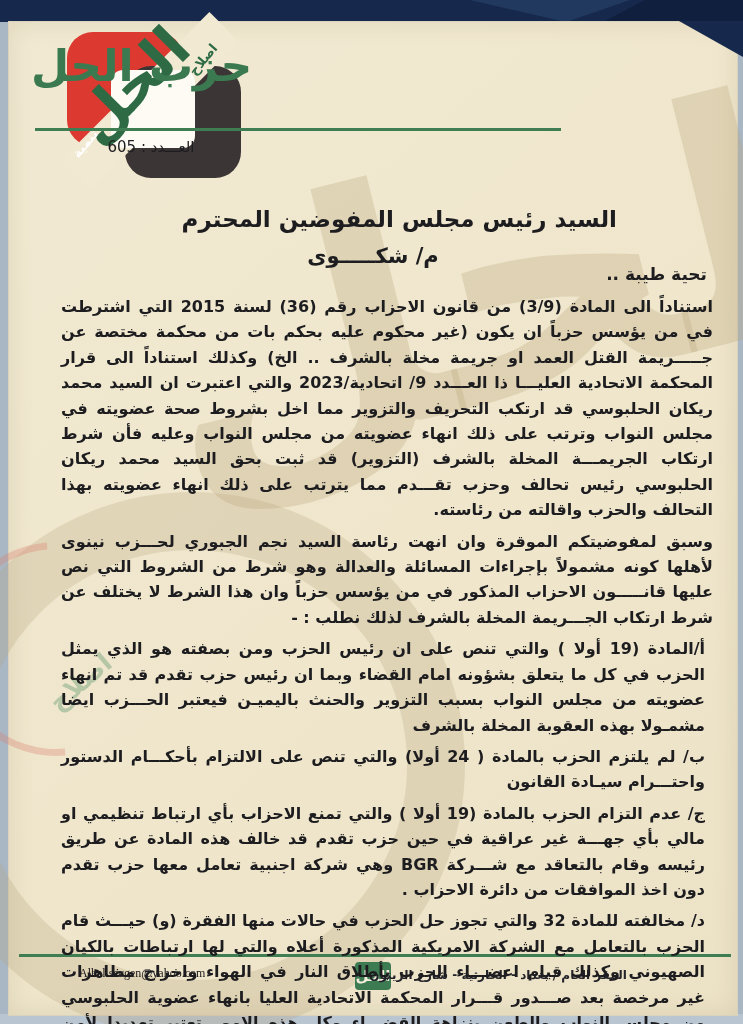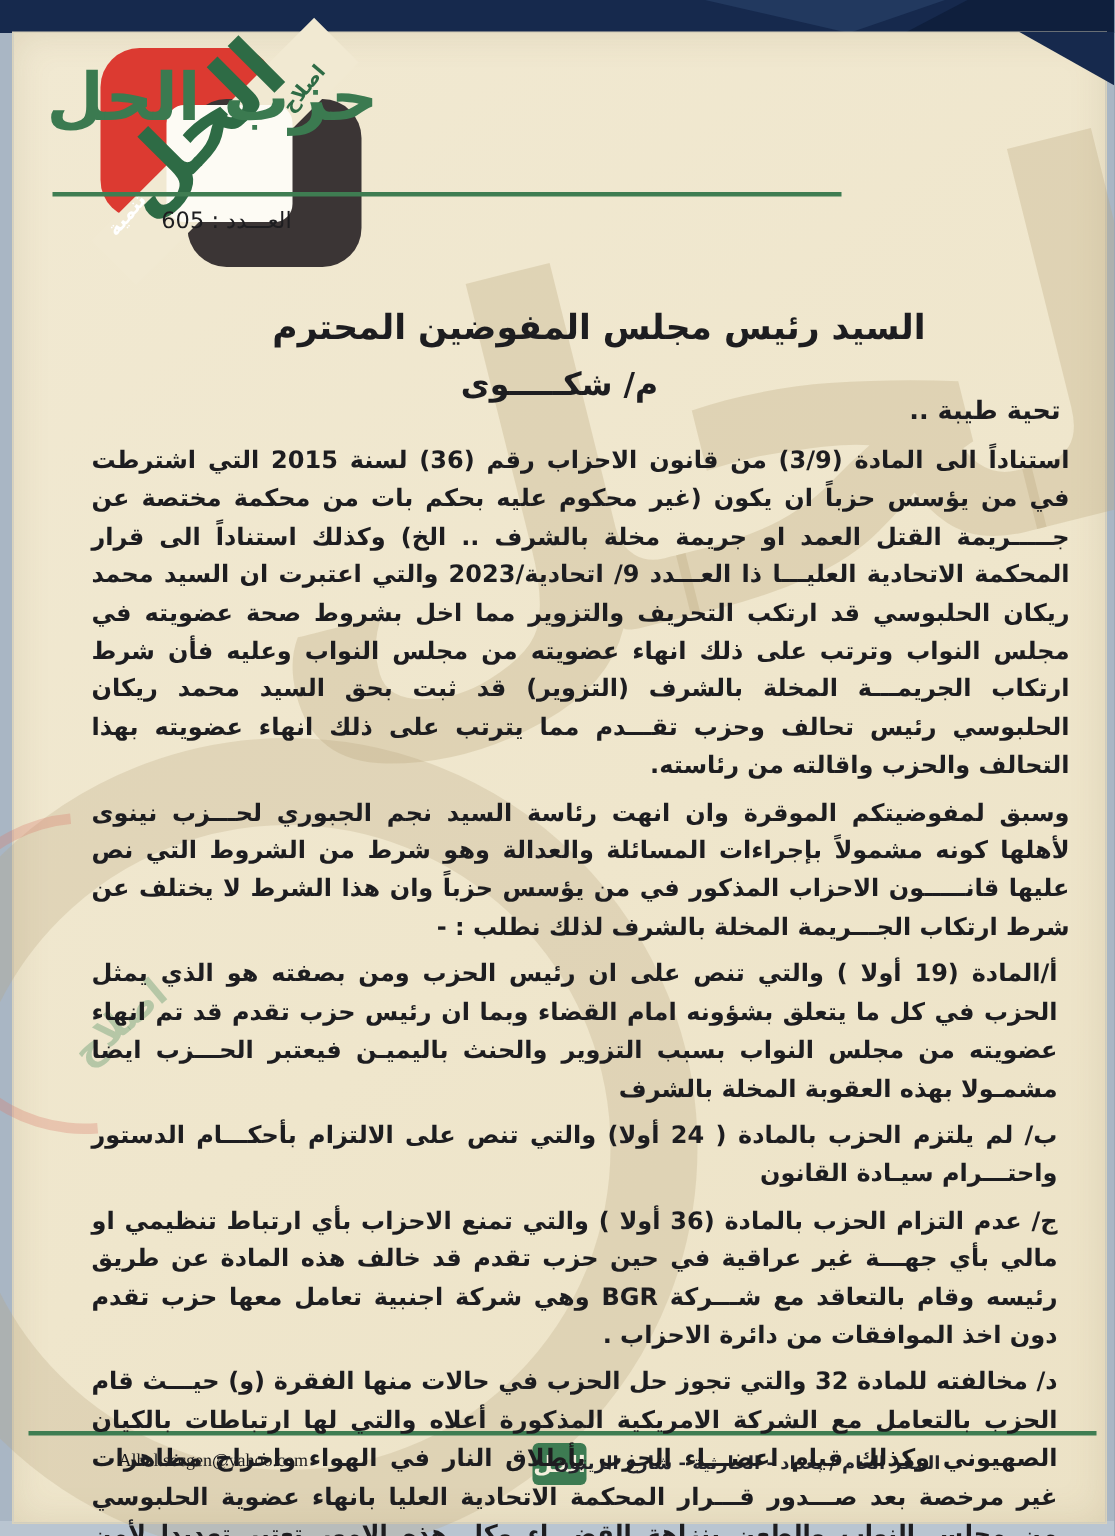--- a/index.html
+++ b/index.html
@@ -101,21 +101,21 @@
 
     <div class="addressee">السيد رئيس مجلس المفوضين المحترم</div>
     <div class="subject">م/ شكـــــوى</div>
     <div class="greeting">تحية طيبة ..</div>
 
     <div class="body-text">
       <p>استناداً الى المادة (3/9) من قانون الاحزاب رقم (36) لسنة 2015 التي اشترطت في من يؤسس حزباً ان يكون (غير محكوم عليه بحكم بات من محكمة مختصة عن جـــــريمة القتل العمد او جريمة مخلة بالشرف .. الخ) وكذلك استناداً الى قرار المحكمة الاتحادية العليـــا ذا العـــدد 9/ اتحادية/2023 والتي اعتبرت ان السيد محمد ريكان الحلبوسي قد ارتكب التحريف والتزوير مما اخل بشروط صحة عضويته في مجلس النواب وترتب على ذلك انهاء عضويته من مجلس النواب وعليه فأن شرط ارتكاب الجريمـــة المخلة بالشرف (التزوير) قد ثبت بحق السيد محمد ريكان الحلبوسي رئيس تحالف وحزب تقـــدم مما يترتب على ذلك انهاء عضويته بهذا التحالف والحزب واقالته من رئاسته.</p>
       <p>وسبق لمفوضيتكم الموقرة وان انهت رئاسة السيد نجم الجبوري لحـــزب نينوى لأهلها كونه مشمولاً بإجراءات المسائلة والعدالة وهو شرط من الشروط التي نص عليها قانـــــون الاحزاب المذكور في من يؤسس حزباً وان هذا الشرط لا يختلف عن شرط ارتكاب الجـــريمة المخلة بالشرف لذلك نطلب : -</p>
       <p class="sub">أ/المادة (19 أولا ) والتي تنص على ان رئيس الحزب ومن بصفته هو الذي يمثل الحزب في كل ما يتعلق بشؤونه امام القضاء وبما ان رئيس حزب تقدم قد تم انهاء عضويته من مجلس النواب بسبب التزوير والحنث باليميـن فيعتبر الحـــزب ايضا مشمـولا بهذه العقوبة المخلة بالشرف</p>
       <p class="sub">ب/ لم يلتزم الحزب بالمادة ( 24 أولا) والتي تنص على الالتزام بأحكـــام الدستور واحتـــرام سيـادة القانون</p>
-      <p class="sub">ج/ عدم التزام الحزب بالمادة (36 أولا ) والتي تمنع الاحزاب بأي ارتباط تنظيمي او مالي بأي جهـــة غير عراقية في حين حزب تقدم قد خالف هذه المادة عن طريق رئيسه وقام بالتعاقد مع شـــركة BGR وهي شركة اجنبية تعامل معها حزب تقدم دون اخذ الموافقات من دائرة الاحزاب .</p>
+      <p class="sub">ج/ عدم التزام الحزب بالمادة (19 أولا ) والتي تمنع الاحزاب بأي ارتباط تنظيمي او مالي بأي جهـــة غير عراقية في حين حزب تقدم قد خالف هذه المادة عن طريق رئيسه وقام بالتعاقد مع شـــركة BGR وهي شركة اجنبية تعامل معها حزب تقدم دون اخذ الموافقات من دائرة الاحزاب .</p>
       <p class="sub">د/ مخالفته للمادة 32 والتي تجوز حل الحزب في حالات منها الفقرة (و) حيـــث قام الحزب بالتعامل مع الشركة الامريكية المذكورة أعلاه والتي لها ارتباطات بالكيان الصهيوني وكذلك قيام اعضـــاء الحزب بأطلاق النار في الهواء واخراج مظاهرات غير مرخصة بعد صـــدور قـــرار المحكمة الاتحادية العليا بانهاء عضوية الحلبوسي من مجلس النواب والطعن بنزاهة القضـــاء وكل هذه الامور تعتبر تهديدا لأمن الدولة .</p>
     </div>
 
     <div class="foot-rule"></div>
     <div class="footer">
       <div class="foot-email">Alhal.secgen@yahoo.com</div>
       <div class="foot-logo">الحل</div>
       <div class="foot-address">المقر العام / بغداد - الحارثية - شارع الزيتون</div>
     </div>
 

